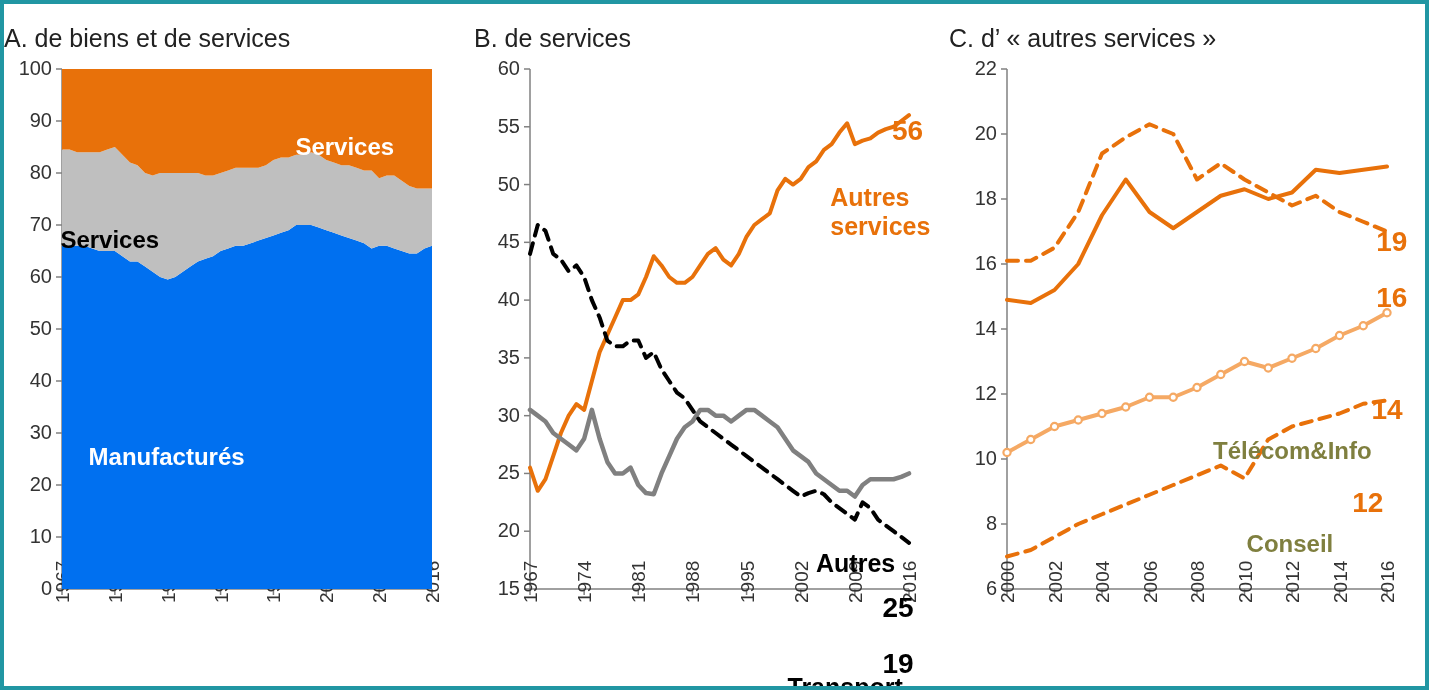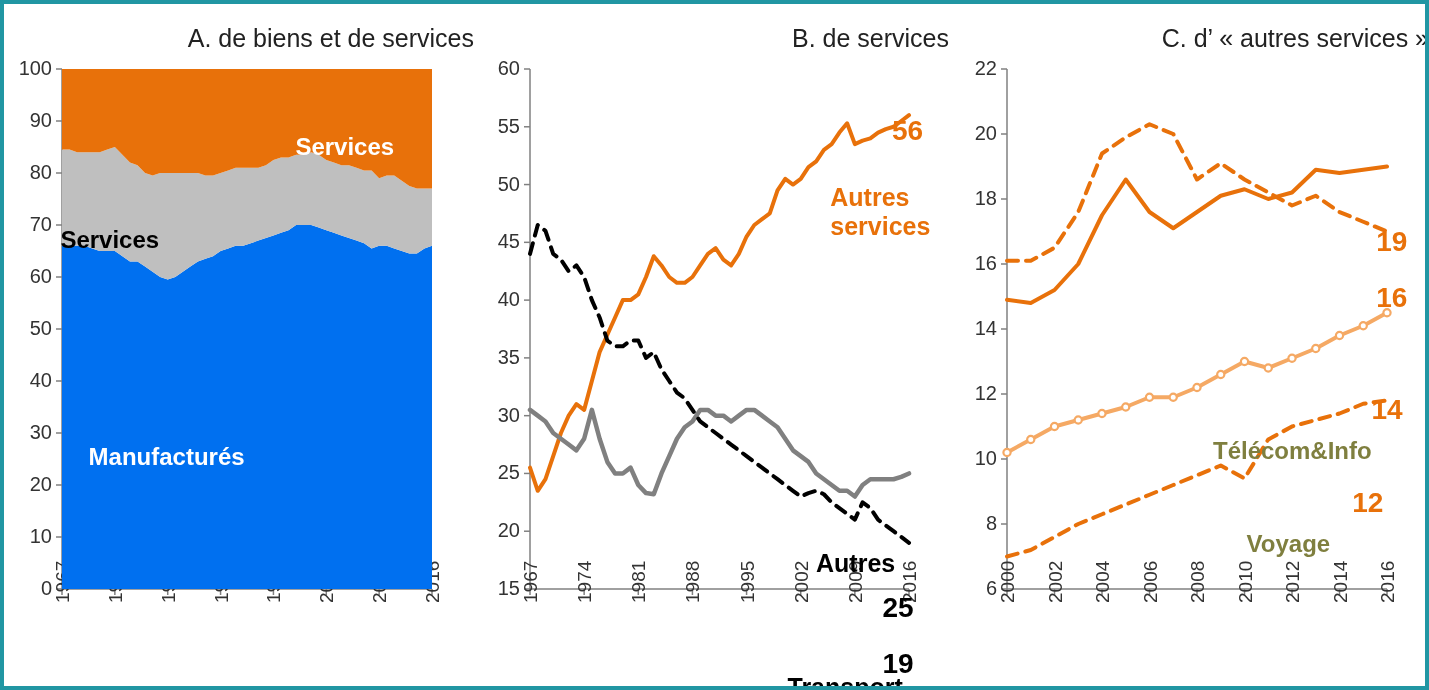--- a/index.html
+++ b/index.html
@@ -1,20 +1,20 @@
 <!DOCTYPE html>
 <html><head>
 <meta charset="utf-8">
 <style>
   html,body{margin:0;padding:0;background:#ffffff;}
   body{font-family:"Liberation Sans", sans-serif;}
   #page{position:relative;width:1429px;height:690px;box-sizing:border-box;
         border:4px solid #2196a3;background:#ffffff;overflow:hidden;}
   .panel{position:absolute;top:0;height:690px;}
-  .panel-title{position:absolute;top:20px;width:100%;text-align:right;
+  .panel-title{position:absolute;top:20px;width:100%;text-align:left;
                font-size:25px;color:#222;white-space:nowrap;}
   .plot{position:absolute;}
   .ann{position:absolute;font-weight:bold;white-space:nowrap;}
   svg{display:block;}
 </style>
 </head>
 <body>
 
 <div id="page">
 
@@ -193,17 +193,17 @@
           <circle cx="390.5" cy="276.5" r="3.6" fill="#ffffff" stroke="#F5A964" stroke-width="2.2"></circle>
           <circle cx="414.25" cy="266.75" r="3.6" fill="#ffffff" stroke="#F5A964" stroke-width="2.2"></circle>
           <circle cx="438" cy="253.75" r="3.6" fill="#ffffff" stroke="#F5A964" stroke-width="2.2"></circle>
           <path d="M 58 497.5 L 81.75 491 L 105.5 478 L 129.25 465 L 153 455.25 L 176.75 445.5 L 200.5 435.75 L 224.25 426 L 248 416.25 L 271.75 406.5 L 295.5 419.5 L 319.25 380.5 L 343 367.5 L 366.75 361 L 390.5 354.5 L 414.25 344.75 L 438 341.5" fill="none" stroke="#E8710A" stroke-width="4" stroke-linejoin="round" stroke-linecap="round" stroke-dasharray="11,8"></path>
         </svg>
         <div class="ann" style="left: 427.2px; top: 167.4px; color: rgb(232, 113, 10); font-size: 28px; font-family: &quot;Liberation Sans&quot;, sans-serif;">19</div>
         <div class="ann" style="left: 427.2px; top: 223.2px; color: rgb(232, 113, 10); font-size: 28px; font-family: &quot;Liberation Sans&quot;, sans-serif;">16</div>
         <div class="ann" style="left: 422.4px; top: 334.8px; color: rgb(232, 113, 10); font-size: 28px; font-family: &quot;Liberation Sans&quot;, sans-serif;">14</div>
         <div class="ann" style="left: 264px; top: 378.2px; color: rgb(127, 127, 63); font-size: 24px; font-family: &quot;Liberation Sans&quot;, sans-serif;">Télécom&amp;Info</div>
         <div class="ann" style="left: 403.2px; top: 427.8px; color: rgb(232, 113, 10); font-size: 28px; font-family: &quot;Liberation Sans&quot;, sans-serif;">12</div>
-        <div class="ann" style="left: 297.6px; top: 471.2px; color: rgb(127, 127, 63); font-size: 24px; font-family: &quot;Liberation Sans&quot;, sans-serif;">Voyage</div>
+        <div class="ann" style="left: 297.6px; top: 471.2px; color: rgb(127, 127, 63); font-size: 24px; font-family: &quot;Liberation Sans&quot;, sans-serif;">Conseil</div>
       </div>
   </div>
 
 </div>
 
 </body></html>

